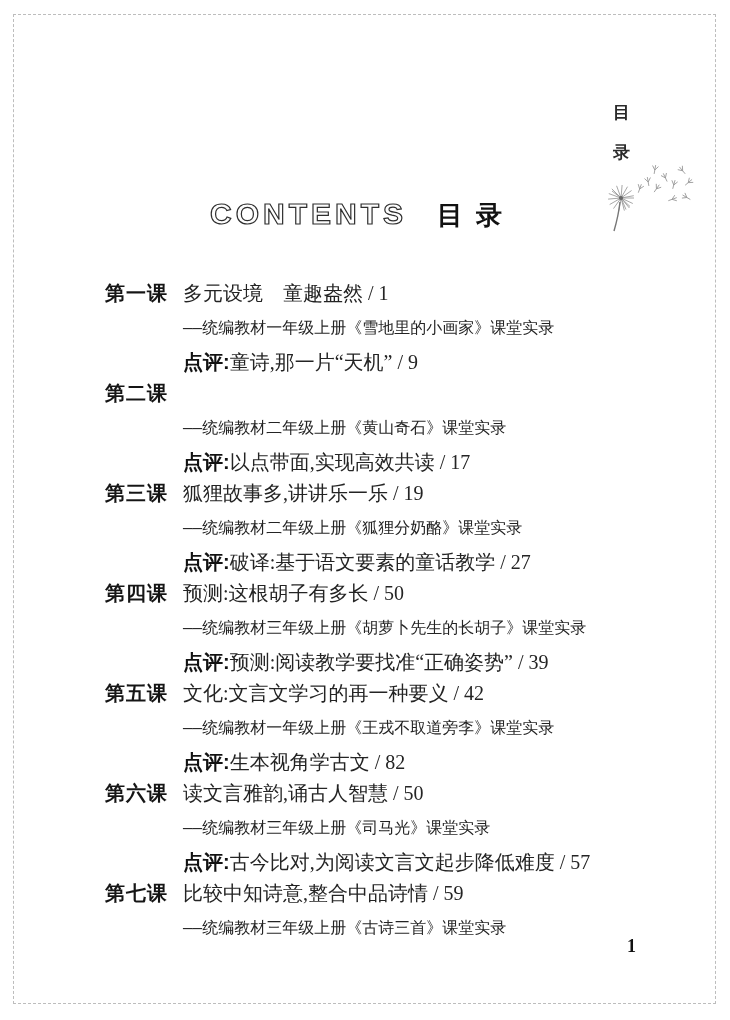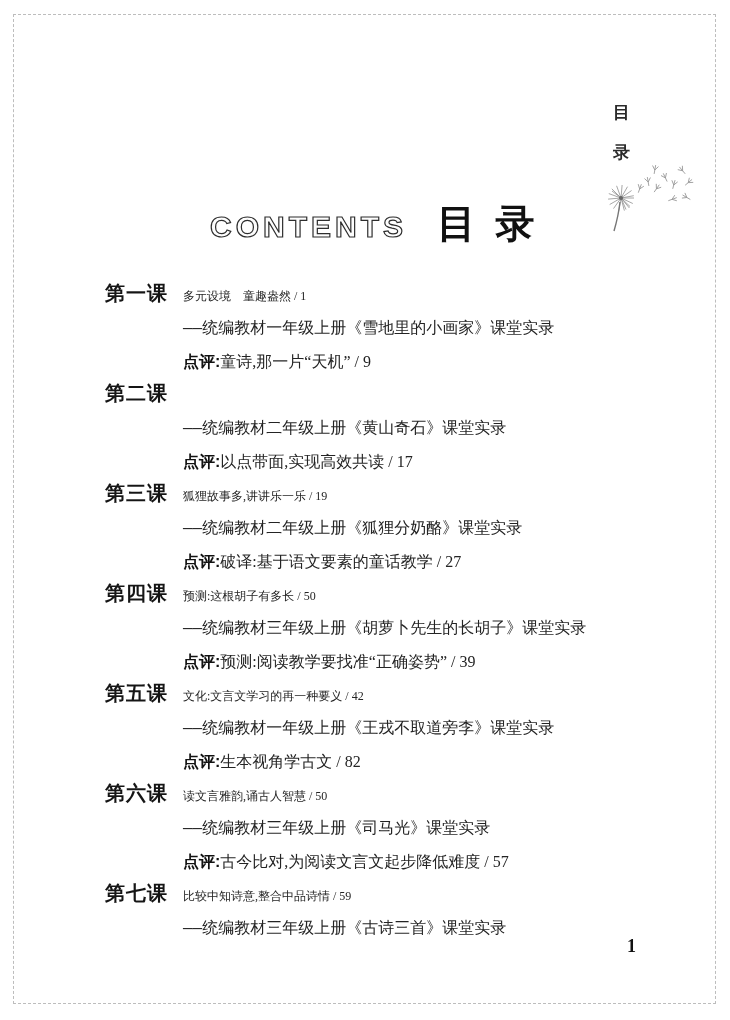--- a/index.html
+++ b/index.html
@@ -62,21 +62,21 @@
   .title-en {
     font-family: "Liberation Sans", "DejaVu Sans", sans-serif;
     font-size: 30px;
     font-weight: bold;
     letter-spacing: 4px;
     color: #fdfdfd;
     -webkit-text-stroke: 1.2px #2e2e2e;
     text-stroke: 1.2px #2e2e2e;
   }
   .title-zh {
-    font-size: 39px;
+    font-size: 26px;
     font-weight: bold;
     color: #111;
     white-space: pre;
   }
   
   .toc {
     position: absolute;
     left: 105px;
     top: 280px;
     width: 530px;
@@ -90,36 +90,36 @@
   .entry-label {
     width: 78px;
     flex-shrink: 0;
     font-family: "Liberation Sans", "DejaVu Sans", sans-serif;
     font-weight: bold;
     font-size: 20px;
     color: #151515;
     letter-spacing: 1px;
   }
   .entry-title {
-    font-size: 12px;
+    font-size: 20px;
     color: #242424;
   }
   .row2 {
     height: 33px;
     padding-left: 78px;
     font-size: 16px;
     color: #242424;
     display: flex;
     align-items: center;
     font-family: Liberation Mono, monospace;
   }
   .row3 {
     height: 35px;
     padding-left: 78px;
-    font-size: 16px;
+    font-size: 20px;
     color: #242424;
     display: flex;
     align-items: center;
   }
   .comment-label {
     font-family: "Liberation Sans", "DejaVu Sans", sans-serif;
     font-weight: bold;
     color: #121212;
   }
   .entry-short { height: 100px; }

